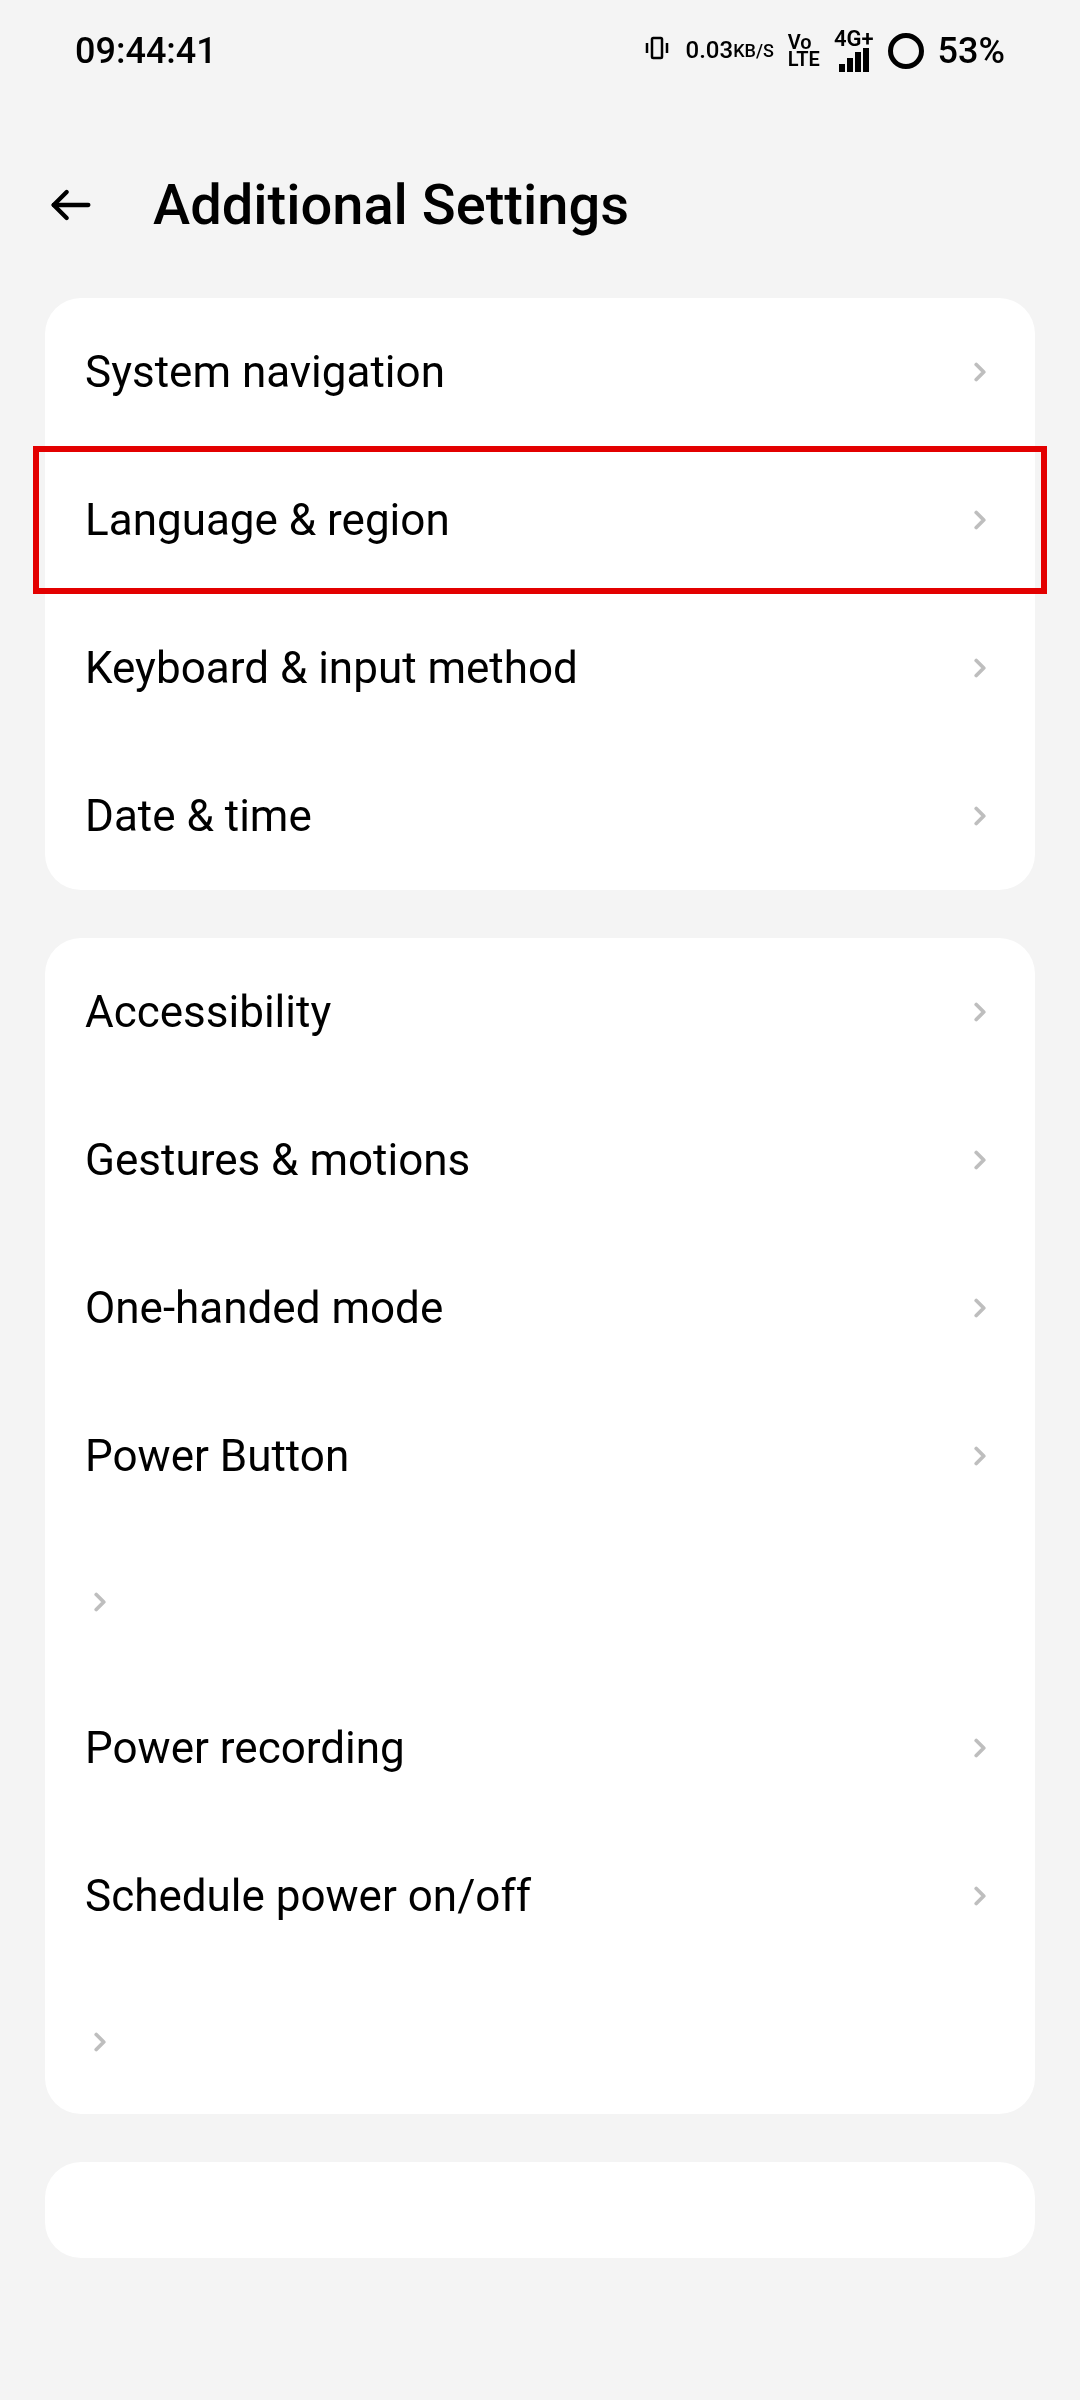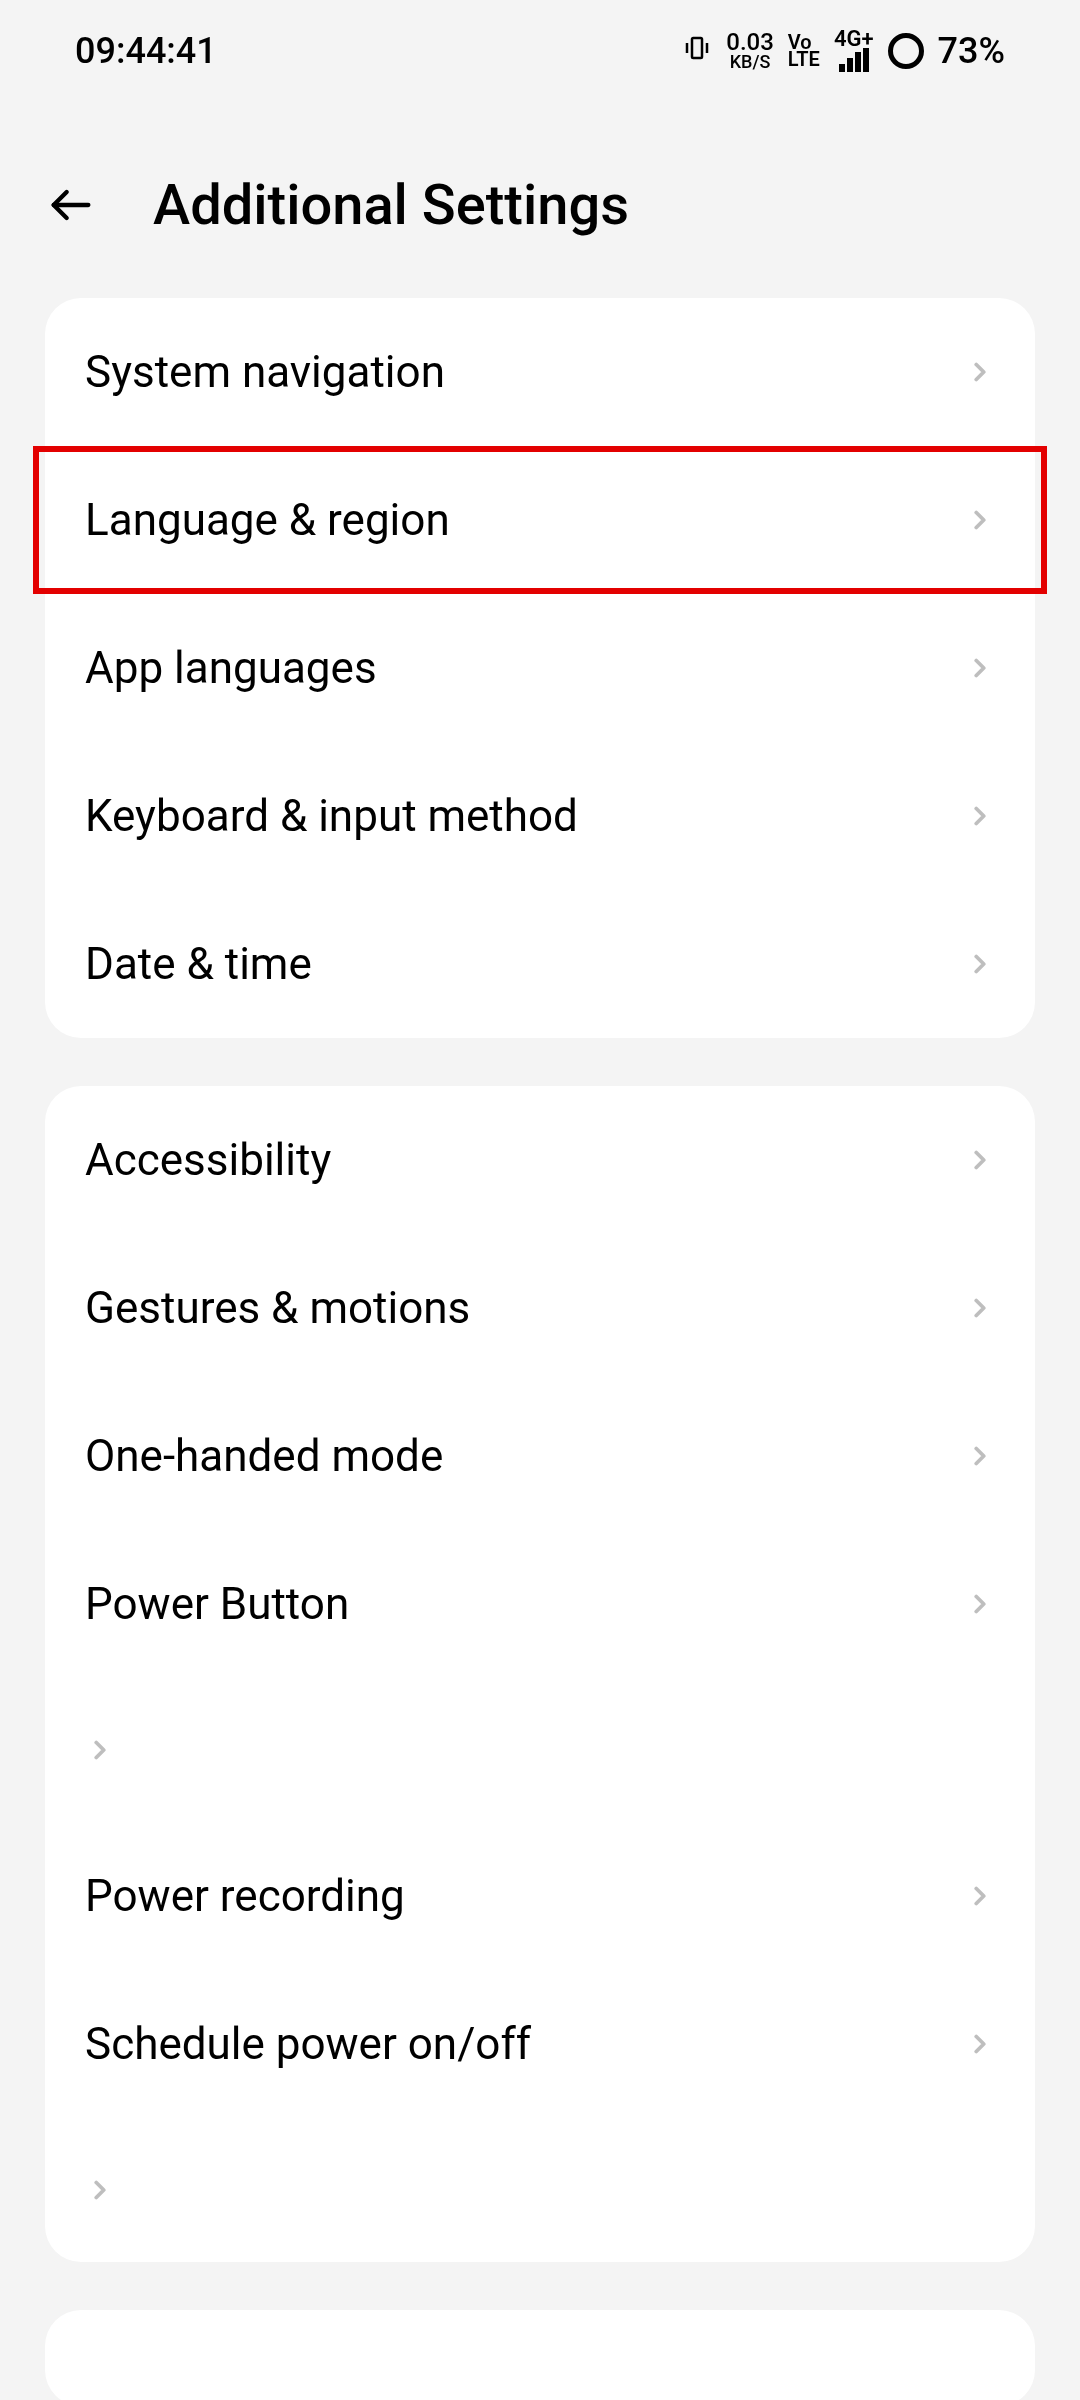--- a/index.html
+++ b/index.html
@@ -24,21 +24,21 @@
       font-weight: 500;
       color: #000;
     }
     .status-right {
       display: flex;
       align-items: center;
       gap: 14px;
     }
     .status-kbs {
       display: flex;
-      flex-direction: column;
+      flex-direction: row;
       align-items: center;
       line-height: 0.9;
     }
     .status-kbs-top {
       font-size: 24px;
       font-weight: 500;
     }
     .status-kbs-bottom {
       font-size: 18px;
       font-weight: 500;
@@ -173,21 +173,21 @@
     <span class="status-4g">
       <span class="status-4g-text">4G+</span>
       <span class="signal-bars">
         <span class="signal-bar"></span>
           <span class="signal-bar"></span>
           <span class="signal-bar"></span>
           <span class="signal-bar"></span>
       </span>
     </span>
     <span class="battery-ring"></span>
-    <span class="battery-text">73%</span>
+    <span class="battery-text">53%</span>
   </div>
 </div>
 
 <div class="header">
   <div class="back-arrow">
     <svg width="52" height="52" viewBox="0 0 24 24" fill="none" stroke="#000" stroke-width="2" stroke-linecap="round" stroke-linejoin="round">
       <line x1="20" y1="12" x2="4" y2="12"></line>
       <polyline points="10 18 4 12 10 6"></polyline>
     </svg>
   </div>
@@ -208,28 +208,20 @@
         <div class="row-content">
           <div class="row-title">Language &amp; region</div>
         </div>
         <svg class="chevron" width="30" height="48" viewBox="0 0 24 24" fill="none" stroke="#000" stroke-width="3" stroke-linecap="round" stroke-linejoin="round">
           <polyline points="9 18 15 12 9 6"></polyline>
         </svg>
         <div class="highlight-box" style="inset: 0px -12px;"></div>
       </div>
       <div class="row row-nav">
         <div class="row-content">
-          <div class="row-title">App languages</div>
-        </div>
-        <svg class="chevron" width="30" height="48" viewBox="0 0 24 24" fill="none" stroke="#000" stroke-width="3" stroke-linecap="round" stroke-linejoin="round">
-          <polyline points="9 18 15 12 9 6"></polyline>
-        </svg>
-      </div>
-      <div class="row row-nav">
-        <div class="row-content">
           <div class="row-title">Keyboard &amp; input method</div>
         </div>
         <svg class="chevron" width="30" height="48" viewBox="0 0 24 24" fill="none" stroke="#000" stroke-width="3" stroke-linecap="round" stroke-linejoin="round">
           <polyline points="9 18 15 12 9 6"></polyline>
         </svg>
       </div>
       <div class="row row-nav">
         <div class="row-content">
           <div class="row-title">Date &amp; time</div>
         </div>

